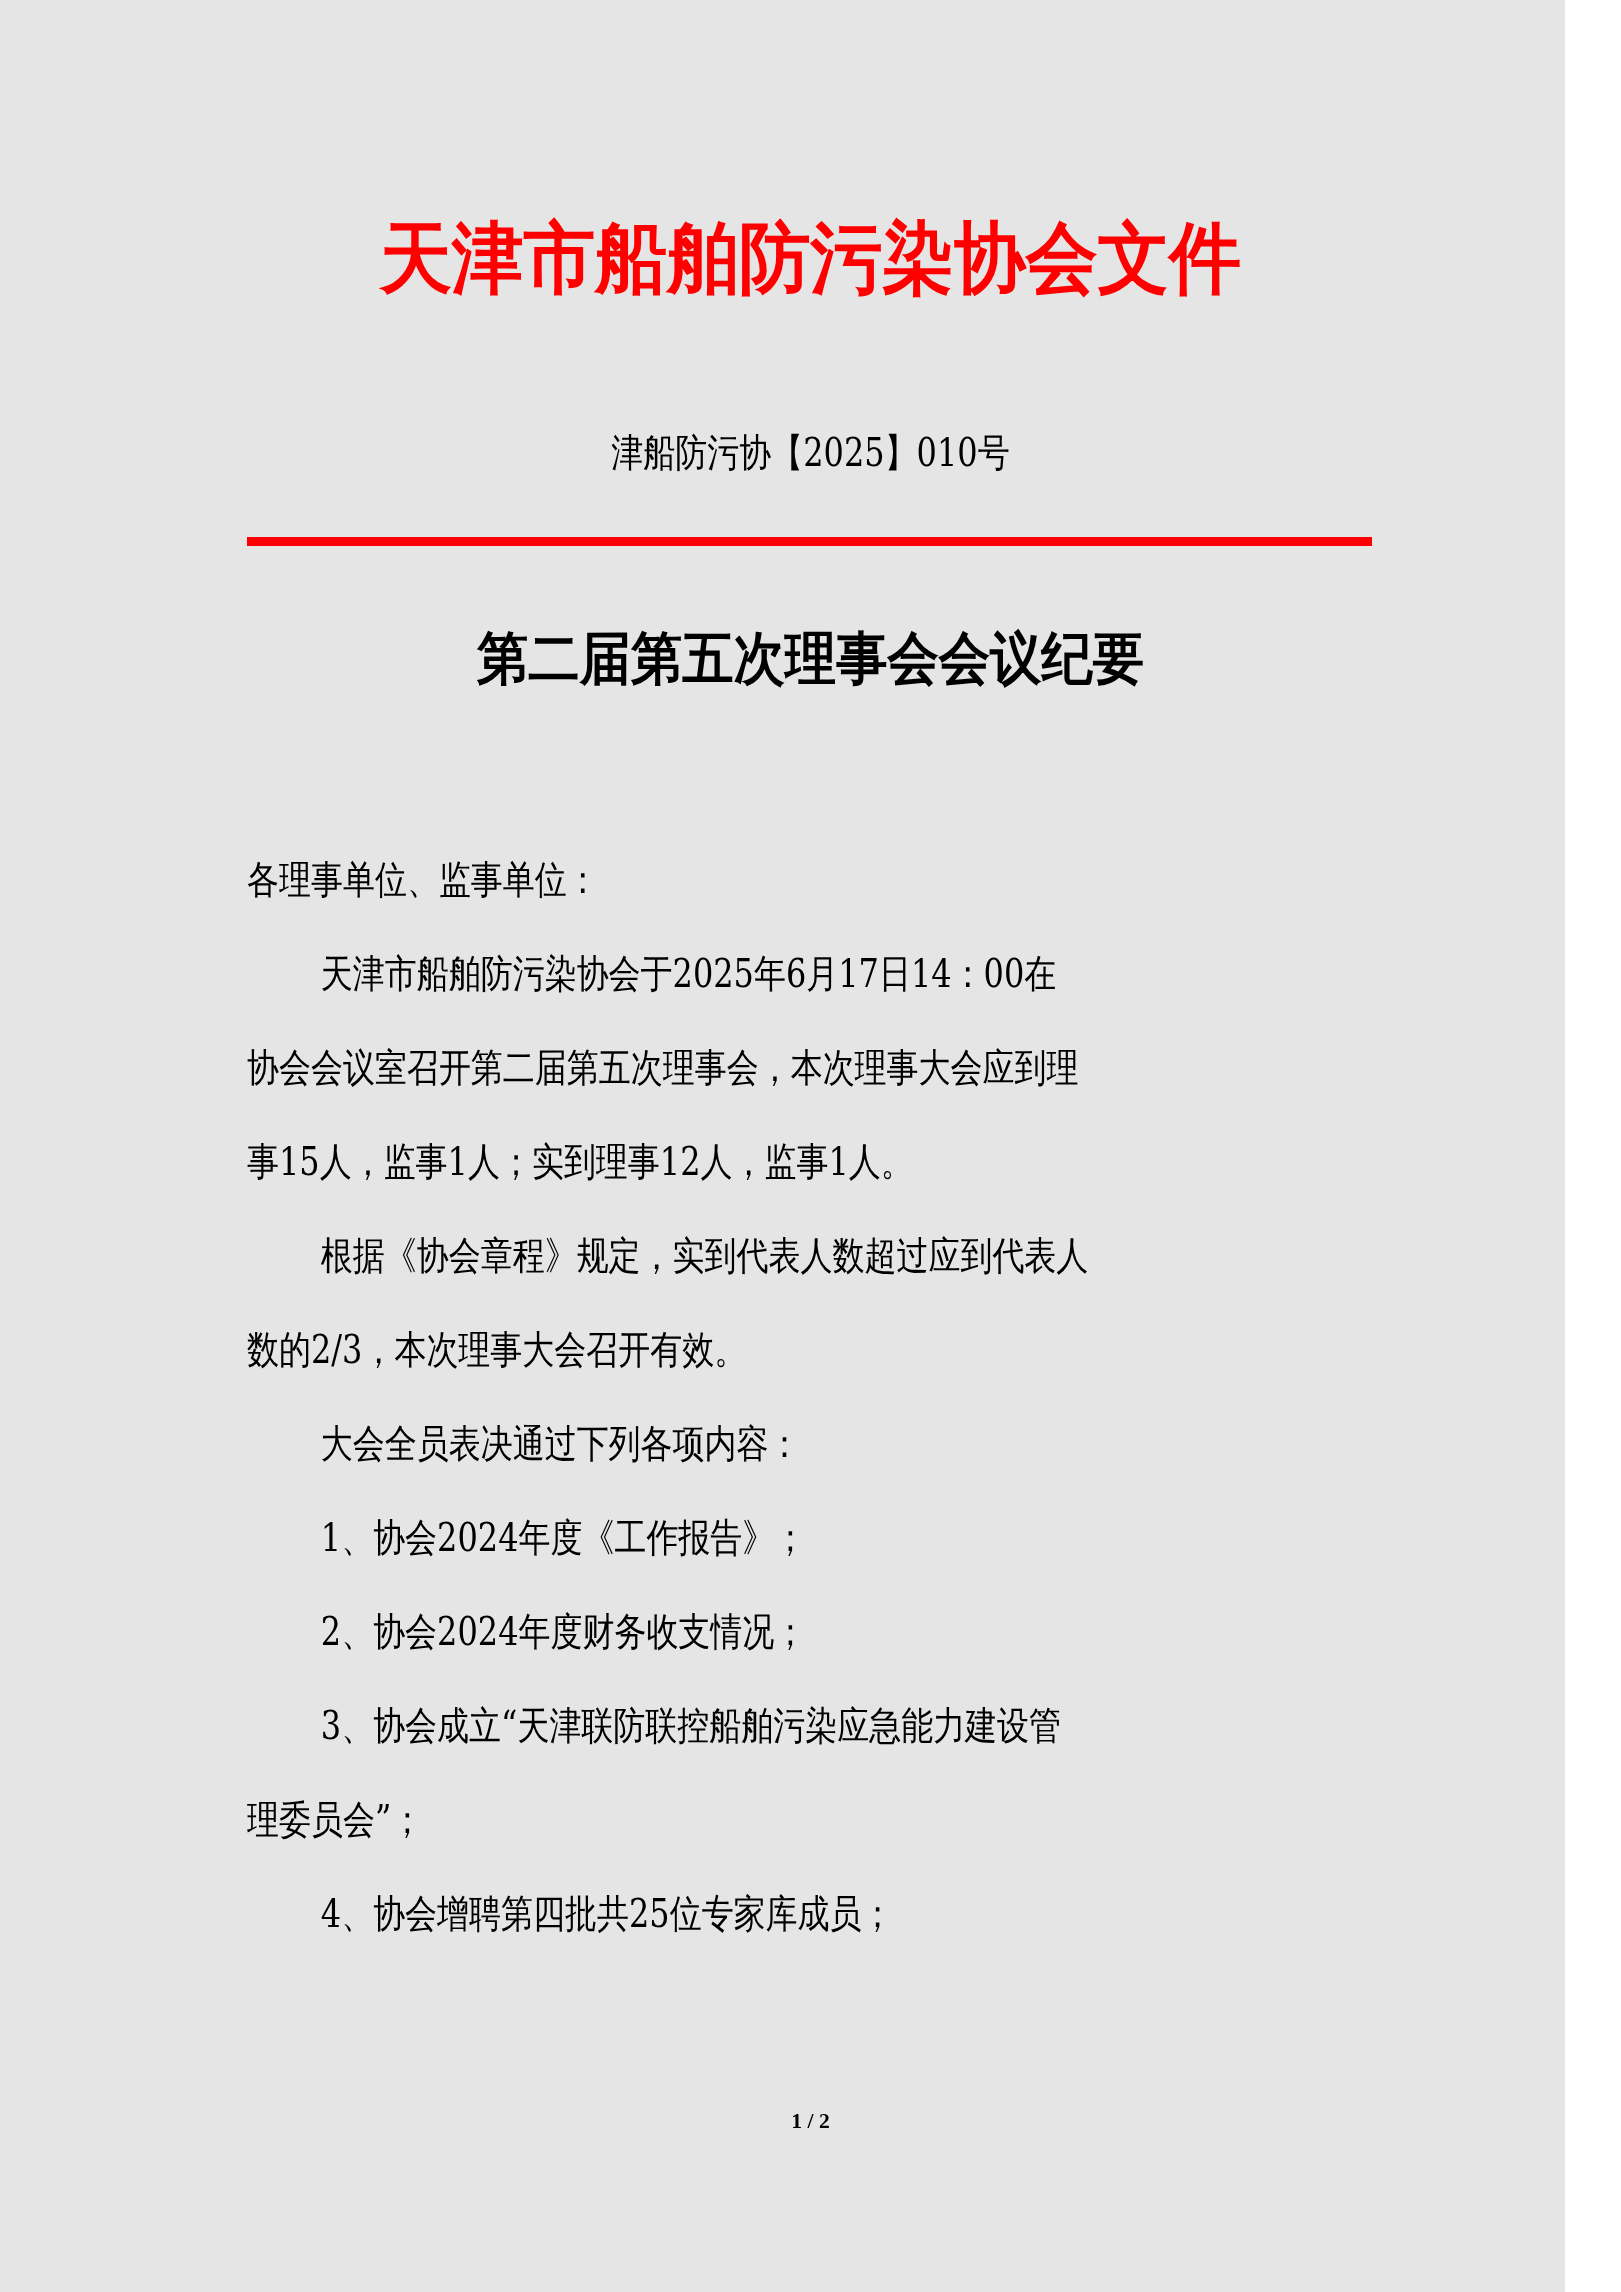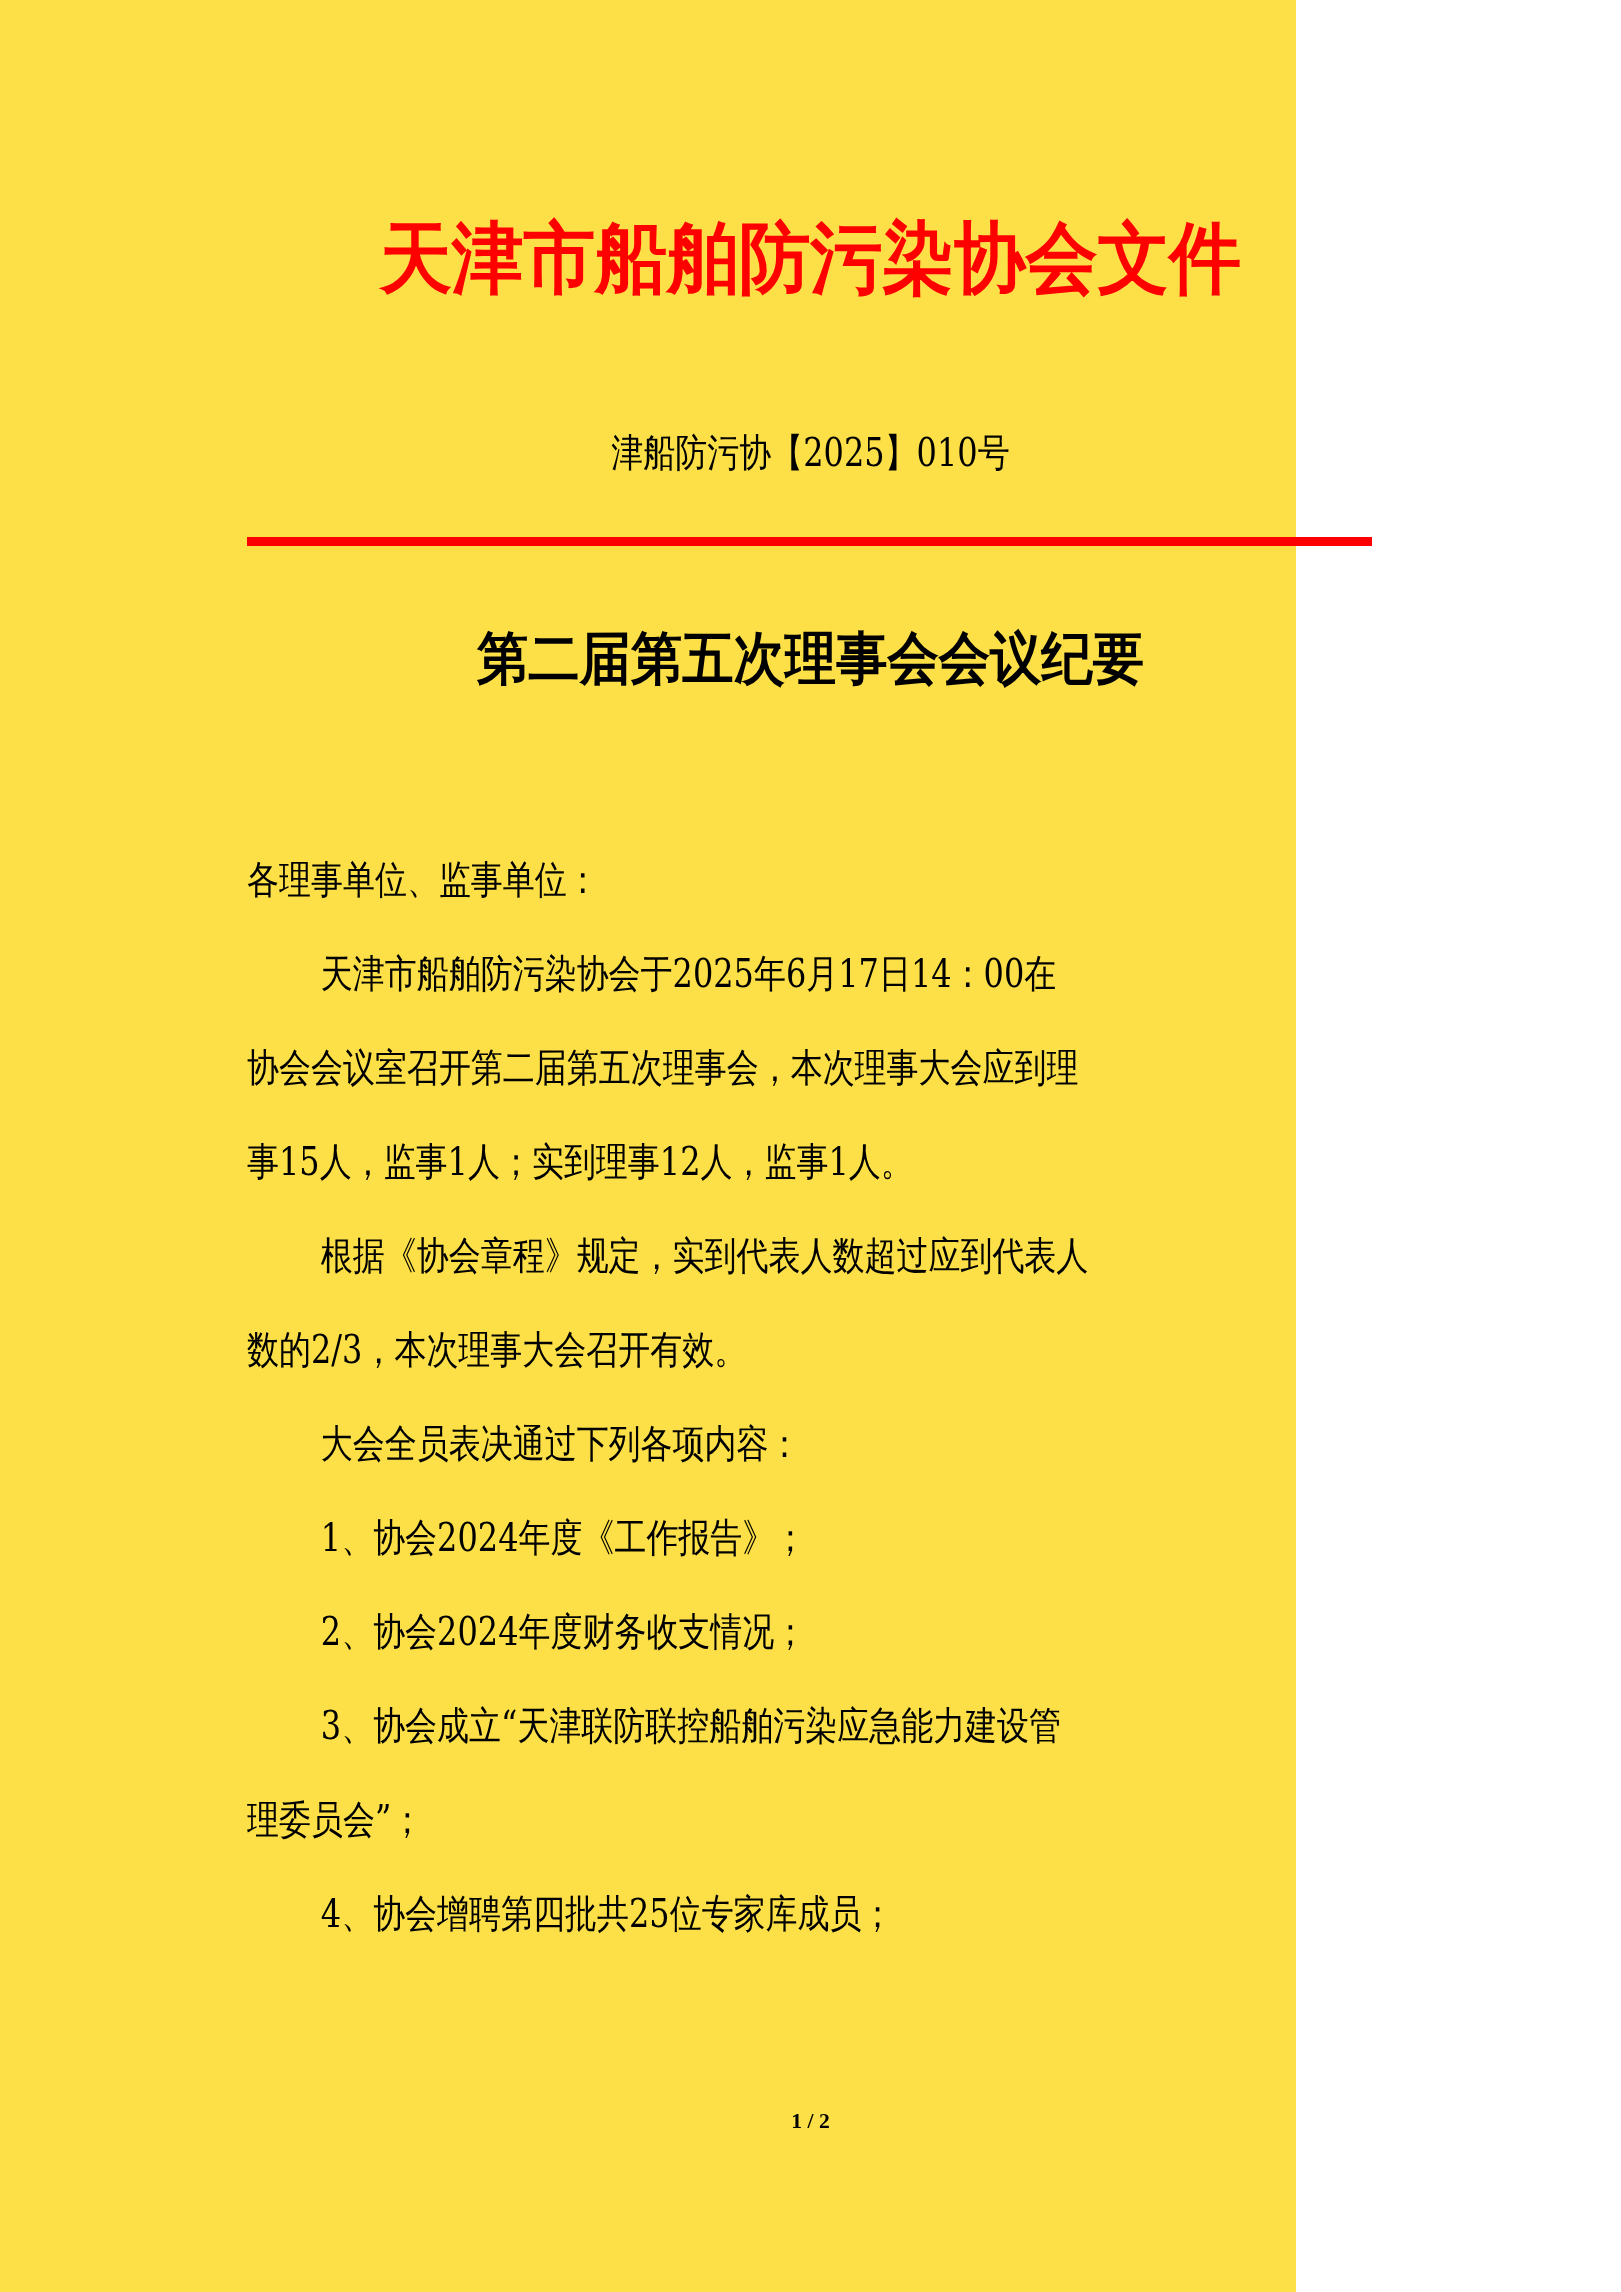--- a/index.html
+++ b/index.html
@@ -11,23 +11,23 @@
       width: 1621px;
       height: 2293px;
       position: relative;
       overflow: hidden;
       font-family: "DejaVu Serif", "Liberation Serif", serif;
       color: #000000;
     }
     .page {
       position: absolute;
       left: 0; top: 0;
-      width: 1296px;
+      width: 1565px;
       height: 2293px;
-      background: #fde047;
+      background: #e5e5e5;
     }
     .masthead {
       position: absolute;
       left: 0;
       width: 1621px;
       top: 204px;
       text-align: center;
       font-family: "DejaVu Sans", "Liberation Sans", sans-serif;
       font-weight: bold;
       font-size: 78px;

